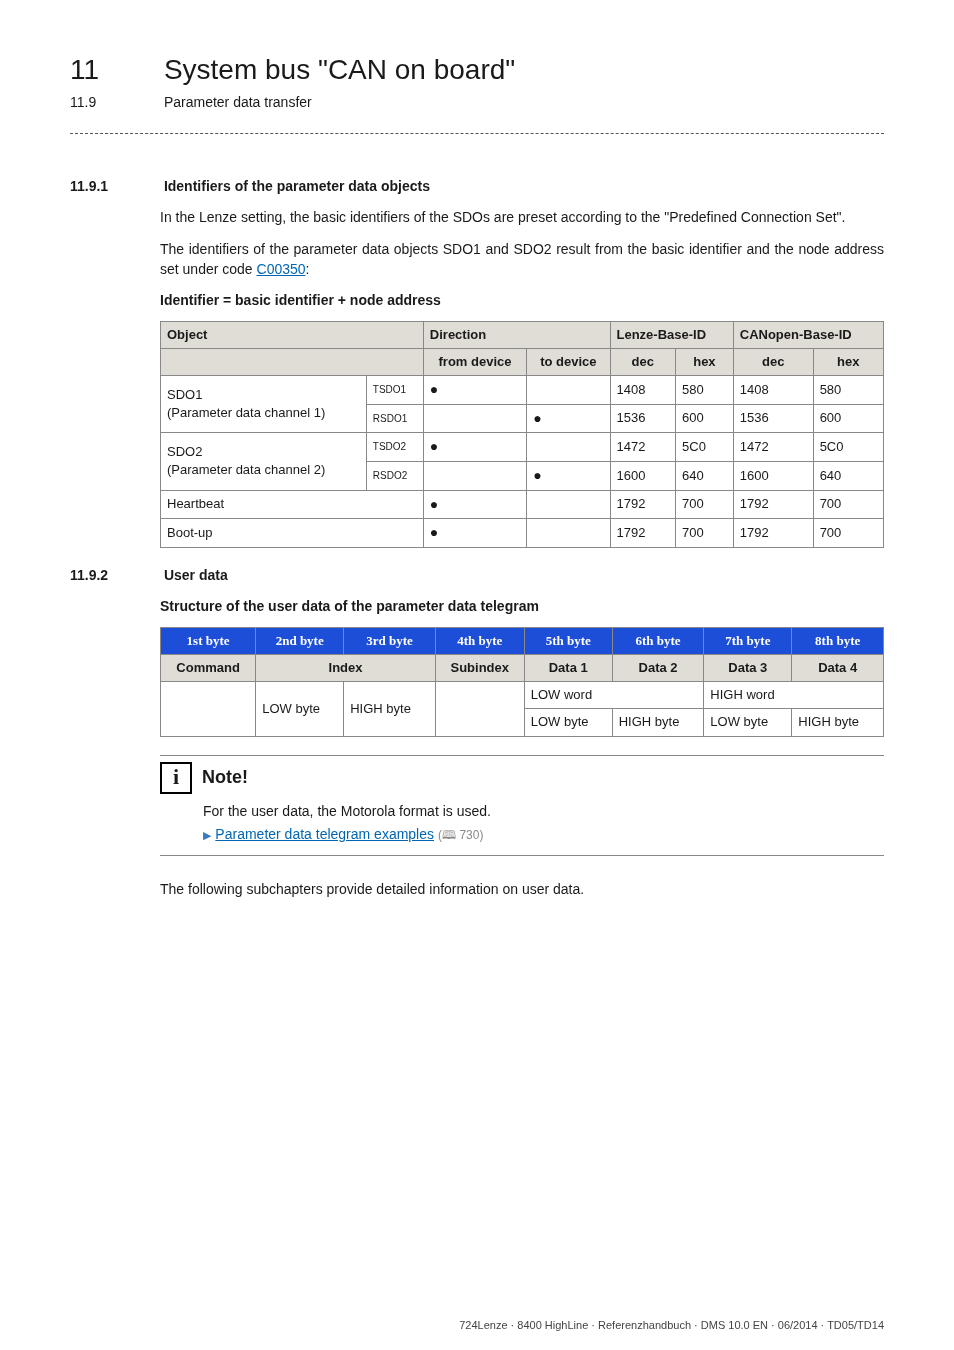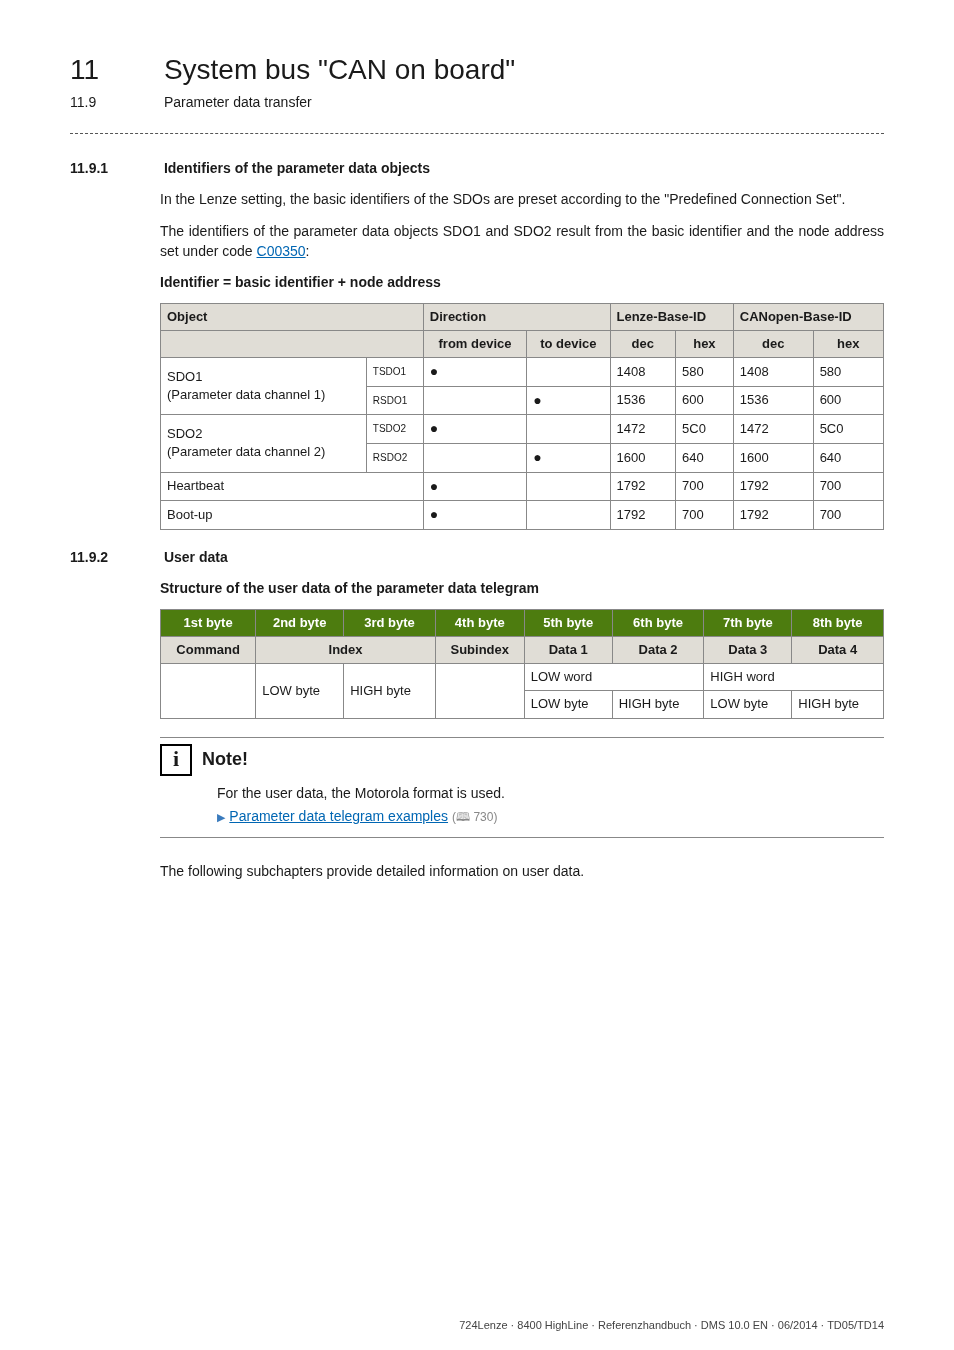--- a/index.html
+++ b/index.html
@@ -31,21 +31,21 @@
   }
   .header-sub-title {
     font-size: 14px;
     display: inline;
   }
   .dashed-line {
     border-bottom: 1px dashed #555;
     margin-top: 20px;
     margin-bottom: 25px;
   }
-  .section-row { margin-top: 25px; }
+  .section-row { margin-top: 43px; }
   .section-num {
     font-weight: bold;
     display: inline-block;
     width: 90px;
     vertical-align: top;
   }
   .section-title {
     font-weight: bold;
     display: inline;
   }
@@ -61,40 +61,40 @@
     width: calc(100% - 90px);
     margin-left: 90px;
     margin-top: 10px;
     font-size: 13px;
   }
   table th, table td {
     border: 1px solid #888;
     padding: 4px 6px;
   }
   .hdr-grey { background: #e0ddd6; font-weight: bold; text-align: left; }
-  .hdr-blue { background: #4d7c0f; color: #fff; font-weight: bold; text-align: center; }
+  .hdr-blue { background: #1d4ed8; color: #fff; font-weight: bold; text-align: center; font-family: Liberation Serif, serif; }
   .hdr-tan  { background: #e0ddd6; font-weight: bold; text-align: center; }
   .ctr { text-align: left; }
   .sm  { font-size: 10px; }
   .dot { font-size: 14px; }
   .note-box {
     margin-left: 90px;
     margin-top: 18px;
     width: calc(100% - 90px);
   }
   .note-top-border { border-top: 1px solid #888; padding-top: 6px; }
   .note-bottom-border { border-bottom: 1px solid #888; padding-bottom: 10px; }
   .note-header { display: flex; align-items: center; gap: 10px; }
   .note-icon {
     width: 28px; height: 28px; border: 2px solid #000; display: flex;
     align-items: center; justify-content: center; font-family: serif;
     font-weight: bold; font-size: 22px; font-style: normal;
   }
   .note-title { font-weight: bold; font-size: 18px; }
-  .note-body { margin-left: 57px; margin-top: 8px; font-size: 14px; }
+  .note-body { margin-left: 43px; margin-top: 8px; font-size: 14px; }
   .tri { color: #3a7bbd; font-size: 11px; }
   .book { color: #888; font-size: 12px; }
   .footer {
     position: fixed;
     bottom: 17px;
     left: 70px;
     right: 70px;
     font-size: 11px;
     color: #444;
     display: flex;

